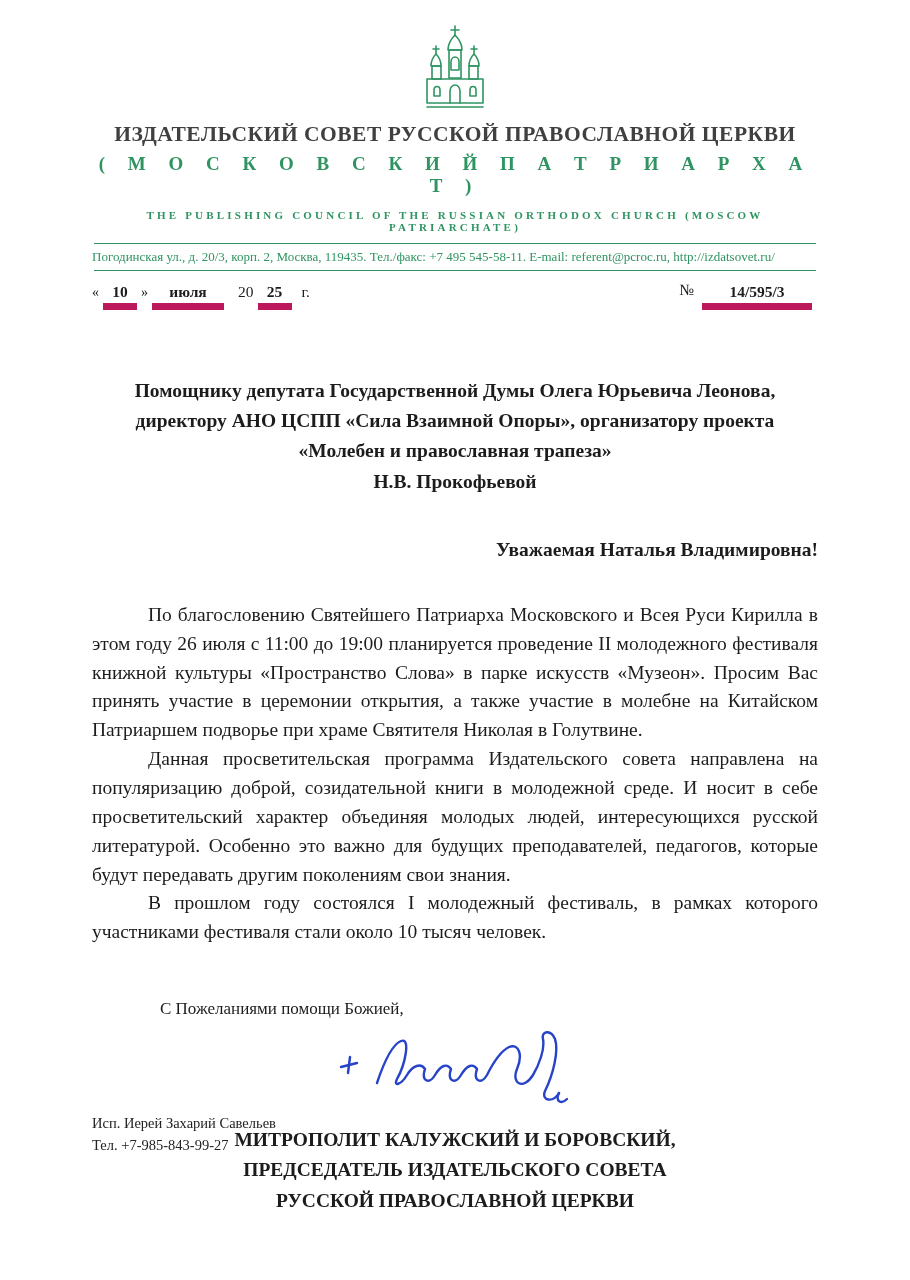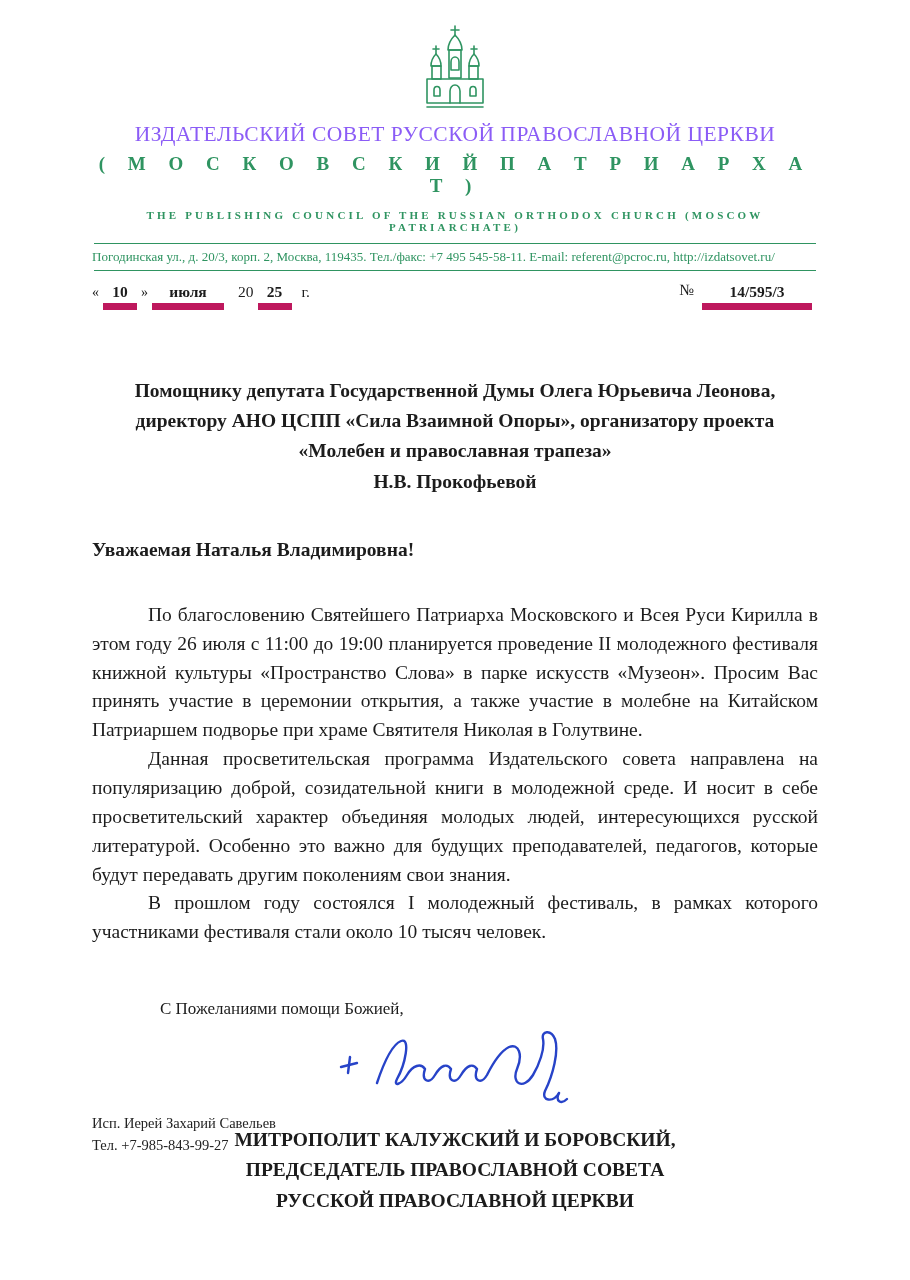--- a/index.html
+++ b/index.html
@@ -14,22 +14,22 @@
     background: #ffffff;
     color: #1c1c1c;
     overflow: hidden;
   }
   .content { padding: 24px 92px 0 92px; }
 
   
   .letterhead { text-align: center; }
   .logo-wrap { display: flex; justify-content: center; margin-bottom: 8px; }
   .org-ru {
-    color: #8b5cf6;
-    font-weight: normal;
+    color: #404040;
+    font-weight: bold;
     font-size: 21.5px;
     letter-spacing: 0.5px;
     margin-top: 2px;
   }
   .org-ru2 {
     color: #2f9461;
     font-weight: bold;
     font-size: 19px;
     letter-spacing: 9px;
     margin-top: 6px;
@@ -85,21 +85,21 @@
   .recipient {
     margin-top: 66px;
     text-align: center;
     font-weight: bold;
     font-size: 19.5px;
     line-height: 1.55;
     padding: 0 28px;
   }
   .salutation {
     margin-top: 42px;
-    text-align: left;
+    text-align: right;
     font-weight: bold;
     font-size: 19.5px;
   }
 
   
   .body-text { margin-top: 40px; font-size: 19.5px; line-height: 1.48; }
   .body-text p { text-align: justify; text-indent: 56px; }
 
   .closing {
     margin-top: 52px;
@@ -229,21 +229,21 @@
                    C216 8 226 6 230 16
                    C234 28 228 52 220 68
                    C216 78 228 80 234 70"></path>
           <path d="M234 70 C230 78 236 82 242 76"></path>
         </svg>
       </span>
     </div>
 
     <div class="sign-block">
       <div>МИТРОПОЛИТ КАЛУЖСКИЙ И БОРОВСКИЙ,</div>
-      <div>ПРЕДСЕДАТЕЛЬ ПРАВОСЛАВНОЙ СОВЕТА</div>
+      <div>ПРЕДСЕДАТЕЛЬ ИЗДАТЕЛЬСКОГО СОВЕТА</div>
       <div>РУССКОЙ ПРАВОСЛАВНОЙ ЦЕРКВИ</div>
     </div>
 
   </div>
 
   <div class="footer">
     <div>Исп. Иерей Захарий Савельев</div>
     <div>Тел. +7-985-843-99-27</div>
   </div>
 </div>

